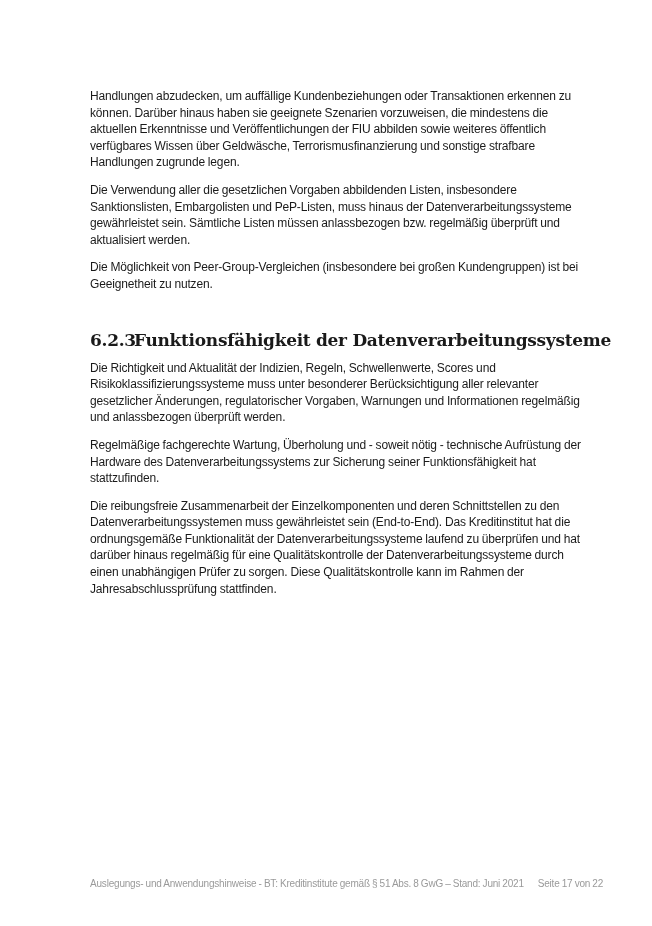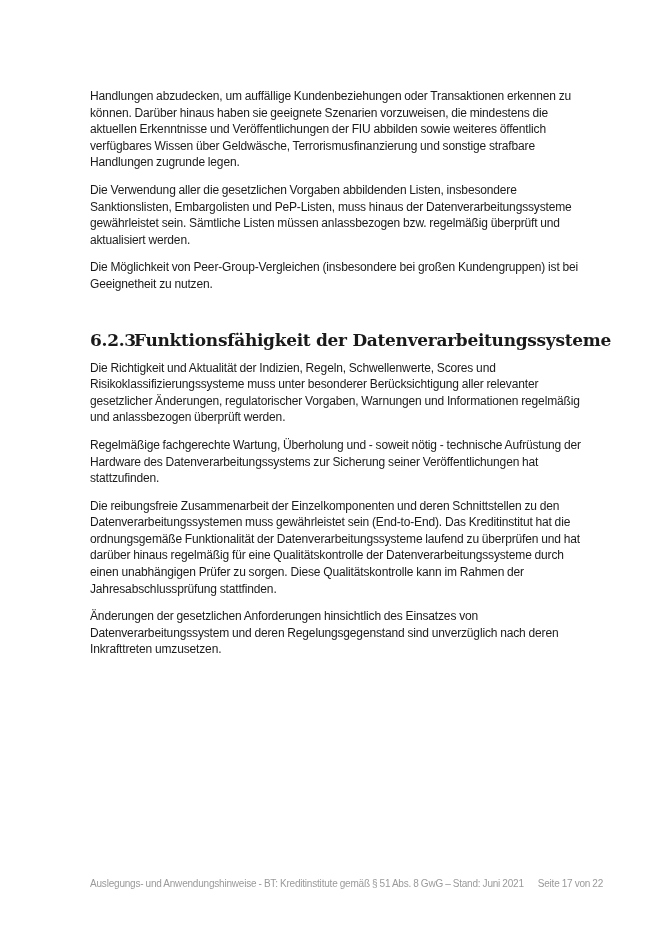--- a/index.html
+++ b/index.html
@@ -70,21 +70,20 @@
   <div class="content">
     <p class="para">Handlungen abzudecken, um auffällige Kundenbeziehungen oder Transaktionen erkennen zu können. Darüber hinaus haben sie geeignete Szenarien vorzuweisen, die mindestens die aktuellen Erkenntnisse und Veröffentlichungen der FIU abbilden sowie weiteres öffentlich verfügbares Wissen über Geldwäsche, Terrorismusfinanzierung und sonstige strafbare Handlungen zugrunde legen.</p>
     <p class="para">Die Verwendung aller die gesetzlichen Vorgaben abbildenden Listen, insbesondere Sanktionslisten, Embargolisten und PeP-Listen, muss hinaus der Datenverarbeitungssysteme gewährleistet sein. Sämtliche Listen müssen anlassbezogen bzw. regelmäßig überprüft und aktualisiert werden.</p>
     <p class="para">Die Möglichkeit von Peer-Group-Vergleichen (insbesondere bei großen Kundengruppen) ist bei Geeignetheit zu nutzen.</p>
 
     <h3 class="heading">
       <span class="num">6.2.3</span><span>Funktionsfähigkeit der Datenverarbeitungssysteme</span>
     </h3>
 
     <p class="para">Die Richtigkeit und Aktualität der Indizien, Regeln, Schwellenwerte, Scores und Risikoklassifizierungssysteme muss unter besonderer Berücksichtigung aller relevanter gesetzlicher Änderungen, regulatorischer Vorgaben, Warnungen und Informationen regelmäßig und anlassbezogen überprüft werden.</p>
-    <p class="para">Regelmäßige fachgerechte Wartung, Überholung und - soweit nötig - technische Aufrüstung der Hardware des Datenverarbeitungssystems zur Sicherung seiner Veröffentlichungen hat stattzufinden.</p>
+    <p class="para">Regelmäßige fachgerechte Wartung, Überholung und - soweit nötig - technische Aufrüstung der Hardware des Datenverarbeitungssystems zur Sicherung seiner Funktionsfähigkeit hat stattzufinden.</p>
     <p class="para">Die reibungsfreie Zusammenarbeit der Einzelkomponenten und deren Schnittstellen zu den Datenverarbeitungssystemen muss gewährleistet sein (End-to-End). Das Kreditinstitut hat die ordnungsgemäße Funktionalität der Datenverarbeitungssysteme laufend zu überprüfen und hat darüber hinaus regelmäßig für eine Qualitätskontrolle der Datenverarbeitungssysteme durch einen unabhängigen Prüfer zu sorgen. Diese Qualitätskontrolle kann im Rahmen der Jahresabschlussprüfung stattfinden.</p>
-    <p class="para">Änderungen der gesetzlichen Anforderungen hinsichtlich des Einsatzes von Datenverarbeitungssystem und deren Regelungsgegenstand sind unverzüglich nach deren Inkrafttreten umzusetzen.</p>
   </div>
 
   <div class="footer">
     <span>Auslegungs- und Anwendungshinweise - BT: Kreditinstitute gemäß § 51 Abs. 8 GwG – Stand: Juni 2021</span><span class="page-num">Seite 17 von 22</span>
   </div>
 </div>
 
 </body></html>

